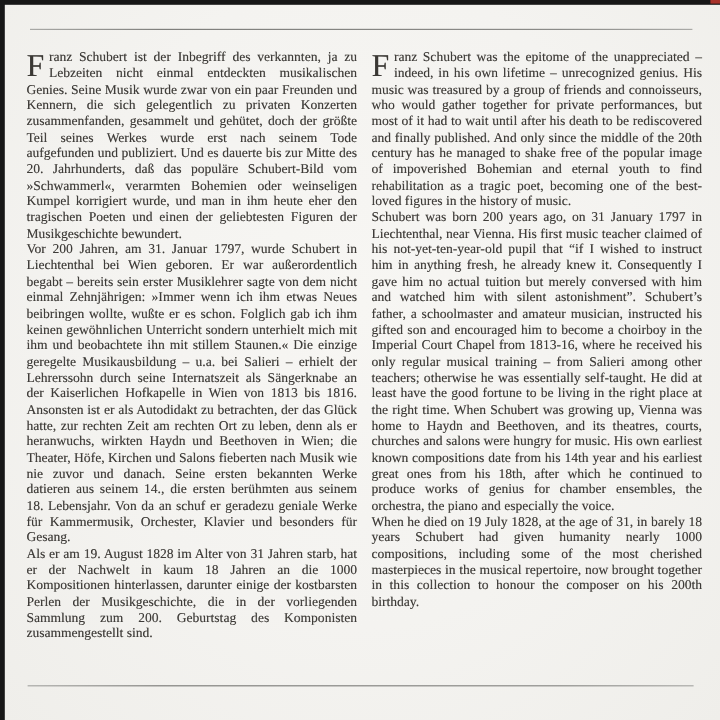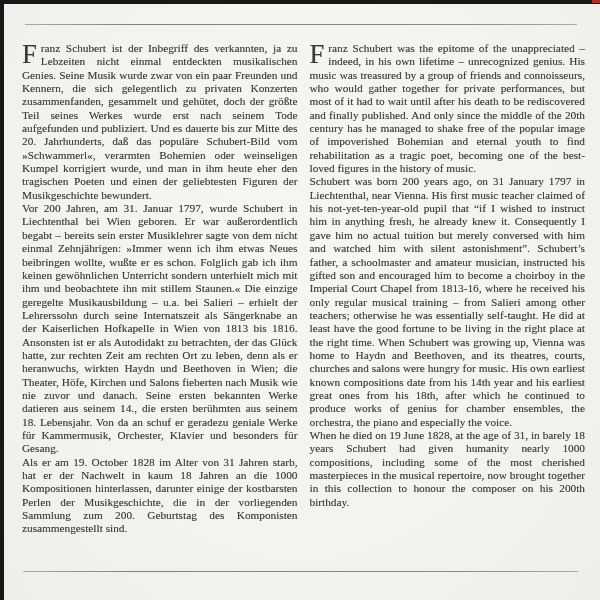--- a/index.html
+++ b/index.html
@@ -78,23 +78,23 @@
   <div class="edge-left"></div>
   <div class="corner-mark"></div>
   <div class="rule rule-top"></div>
   <div class="rule rule-bottom"></div>
 
   <div class="columns">
 
     <div class="col" lang="de">
       <p><span class="dropcap">F</span><span>ranz Schubert ist der Inbegriff des verkannten, ja zu Lebzeiten nicht einmal entdeckten musikalischen Genies. Seine Musik wurde zwar von ein paar Freunden und Kennern, die sich gelegentlich zu privaten Konzerten zusammenfanden, gesammelt und gehütet, doch der größte Teil seines Werkes wurde erst nach seinem Tode aufgefunden und publiziert. Und es dauerte bis zur Mitte des 20. Jahrhunderts, daß das populäre Schubert-Bild vom »Schwammerl«, verarmten Bohemien oder weinseligen Kumpel korrigiert wurde, und man in ihm heute eher den tragischen Poeten und einen der geliebtesten Figuren der Musikgeschichte bewundert.</span></p>
       <p>Vor 200 Jahren, am 31. Januar 1797, wurde Schubert in Liechtenthal bei Wien geboren. Er war außerordentlich begabt – bereits sein erster Musiklehrer sagte von dem nicht einmal Zehnjährigen: »Immer wenn ich ihm etwas Neues beibringen wollte, wußte er es schon. Folglich gab ich ihm keinen gewöhnlichen Unterricht sondern unterhielt mich mit ihm und beobachtete ihn mit stillem Staunen.« Die einzige geregelte Musikausbildung – u.a. bei Salieri – erhielt der Lehrerssohn durch seine Internatszeit als Sängerknabe an der Kaiserlichen Hofkapelle in Wien von 1813 bis 1816. Ansonsten ist er als Autodidakt zu betrachten, der das Glück hatte, zur rechten Zeit am rechten Ort zu leben, denn als er heranwuchs, wirkten Haydn und Beethoven in Wien; die Theater, Höfe, Kirchen und Salons fieberten nach Musik wie nie zuvor und danach. Seine ersten bekannten Werke datieren aus seinem 14., die ersten berühmten aus seinem 18. Lebensjahr. Von da an schuf er geradezu geniale Werke für Kammermusik, Orchester, Klavier und besonders für Gesang.</p>
-      <p>Als er am 19. October 1828 im Alter von 31 Jahren starb, hat er der Nachwelt in kaum 18 Jahren an die 1000 Kompositionen hinterlassen, darunter einige der kostbarsten Perlen der Musikgeschichte, die in der vorliegenden Sammlung zum 200. Geburtstag des Komponisten zusammengestellt sind.</p>
+      <p>Als er am 19. August 1828 im Alter von 31 Jahren starb, hat er der Nachwelt in kaum 18 Jahren an die 1000 Kompositionen hinterlassen, darunter einige der kostbarsten Perlen der Musikgeschichte, die in der vorliegenden Sammlung zum 200. Geburtstag des Komponisten zusammengestellt sind.</p>
     </div>
 
     <div class="col" lang="en">
       <p><span class="dropcap">F</span><span>ranz Schubert was the epitome of the unappreciated – indeed, in his own lifetime – unrecognized genius. His music was treasured by a group of friends and connoisseurs, who would gather together for private performances, but most of it had to wait until after his death to be rediscovered and finally published. And only since the middle of the 20th century has he managed to shake free of the popular image of impoverished Bohemian and eternal youth to find rehabilitation as a tragic poet, becoming one of the best-loved figures in the history of music.</span></p>
       <p>Schubert was born 200 years ago, on 31 January 1797 in Liechtenthal, near Vienna. His first music teacher claimed of his not-yet-ten-year-old pupil that “if I wished to instruct him in anything fresh, he already knew it. Consequently I gave him no actual tuition but merely conversed with him and watched him with silent astonishment”. Schubert’s father, a schoolmaster and amateur musician, instructed his gifted son and encouraged him to become a choirboy in the Imperial Court Chapel from 1813-16, where he received his only regular musical training – from Salieri among other teachers; otherwise he was essentially self-taught. He did at least have the good fortune to be living in the right place at the right time. When Schubert was growing up, Vienna was home to Haydn and Beethoven, and its theatres, courts, churches and salons were hungry for music. His own earliest known compositions date from his 14th year and his earliest great ones from his 18th, after which he continued to produce works of genius for chamber ensembles, the orchestra, the piano and especially the voice.</p>
-      <p>When he died on 19 June 1828, at the age of 31, in barely 18 years Schubert had given humanity nearly 1000 compositions, including some of the most cherished masterpieces in the musical repertoire, now brought together in this collection to honour the composer on his 200th birthday.</p>
+      <p>When he died on 19 July 1828, at the age of 31, in barely 18 years Schubert had given humanity nearly 1000 compositions, including some of the most cherished masterpieces in the musical repertoire, now brought together in this collection to honour the composer on his 200th birthday.</p>
     </div>
 
   </div>
 </div>
 
 </body></html>

